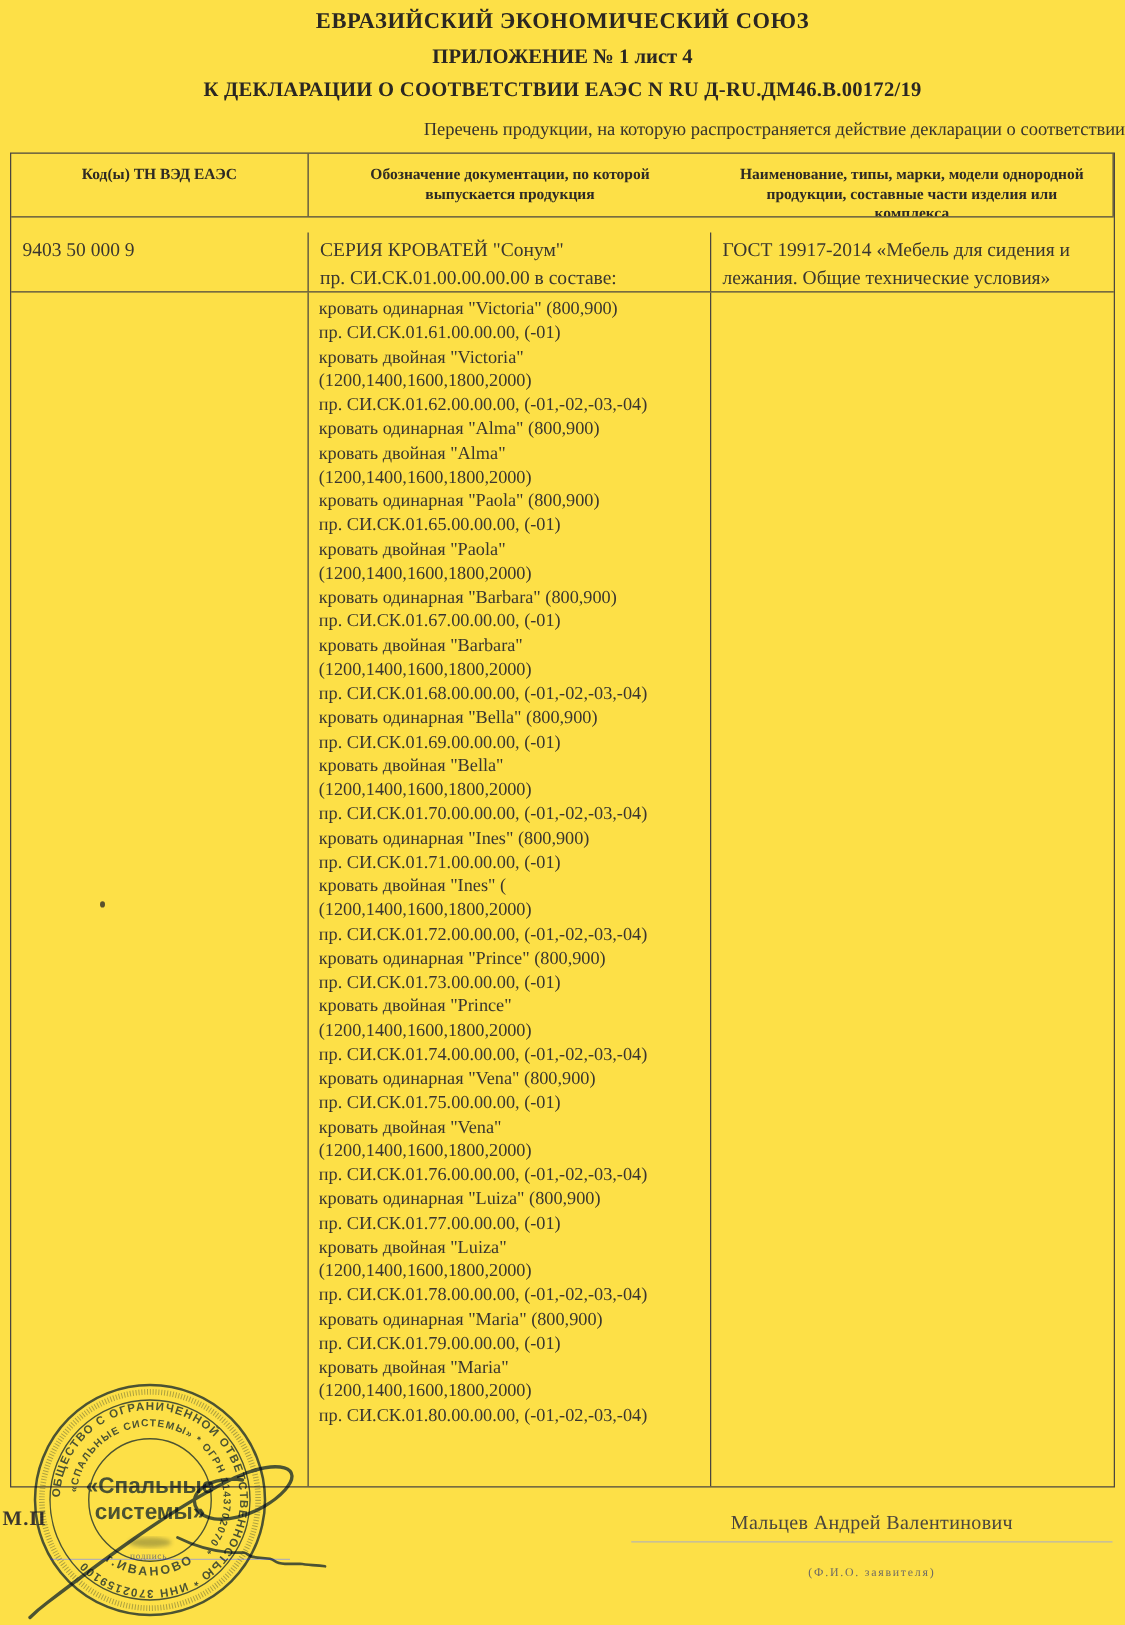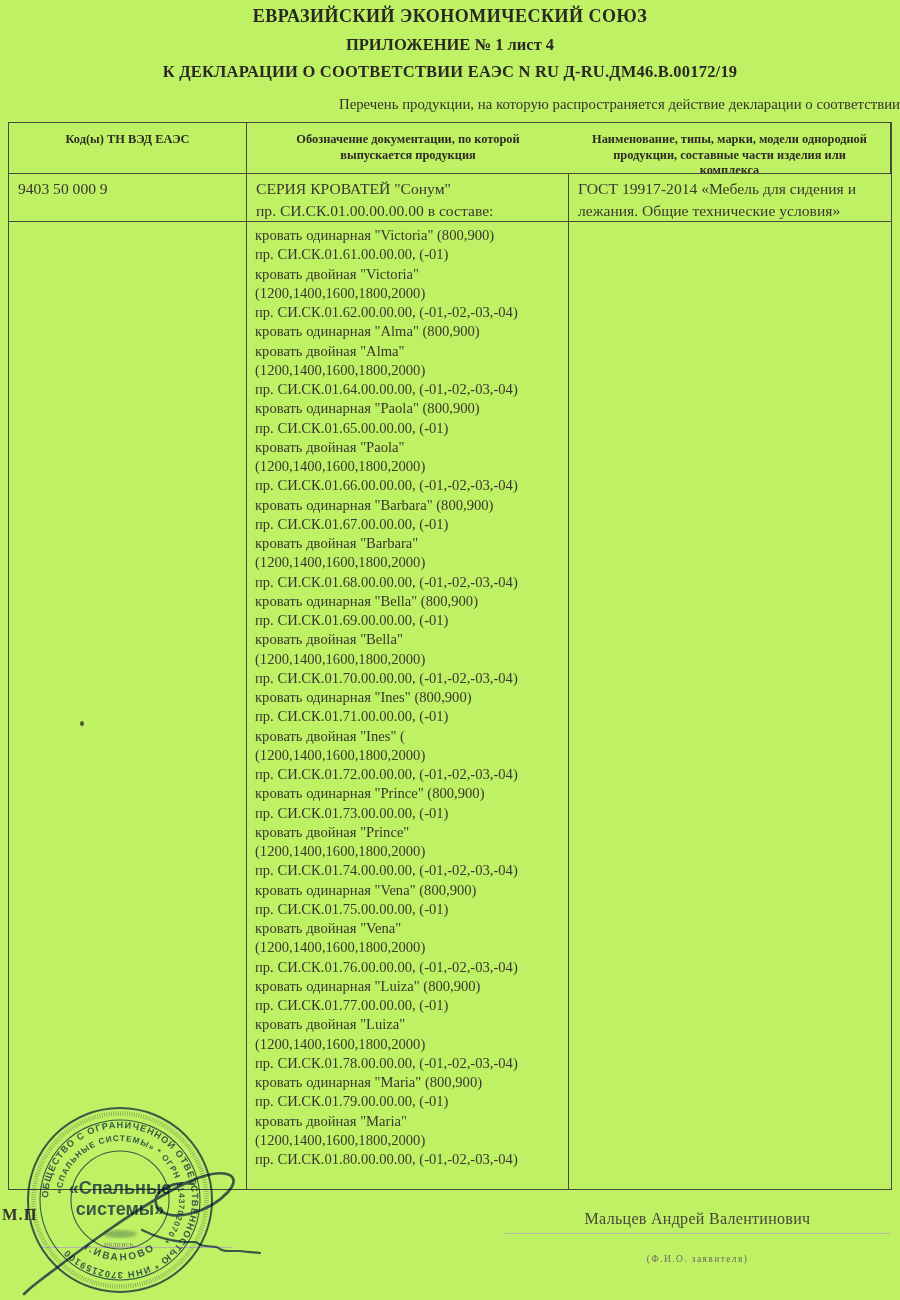--- a/index.html
+++ b/index.html
@@ -1,34 +1,34 @@
 <!DOCTYPE html>
 <html><head>
 <meta charset="utf-8">
 <style>
   html,body{margin:0;padding:0;background:#e9e8e4;}
   .page{
     position:relative; width:900px; height:1300px; margin:0 auto;
-    background:#bef264; overflow:hidden;
+    background:#fde047; overflow:hidden;
     font-family:"Liberation Serif", serif; color:#35322c;
   }
   
   .titles{position:absolute; top:6px; left:0; right:0; text-align:center; color:#2b2722;}
   .t1{font-size:18px; font-weight:700; letter-spacing:.5px; margin-bottom:8px;}
   .t2{font-size:16.5px; font-weight:700; margin-bottom:7px;}
   .t3{font-size:16.5px; font-weight:700; letter-spacing:.2px;}
   .caption{position:absolute; top:96px; left:0; right:0; text-align:right;
            font-size:14.8px; color:#37332d;}
   
   .tbl{position:absolute; left:8px; top:122px; width:884px; height:1068px;
        border:1.6px solid #4b463f; display:flex; flex-direction:column; box-sizing:border-box;
        background:transparent;}
   .trow{display:flex; min-height:0;}
   .trow.head{height:50px; border-bottom:1.6px solid #4b463f;}
-  .trow.r1{height:47px; border-bottom:1.6px solid #4b463f;}
+  .trow.r1{height:47px; border-bottom:1.6px solid #4b463f;margin-top:12px;}
   .trow.r2{flex:1;}
   .td{box-sizing:border-box; overflow:hidden;}
   .td.c1{width:238px; border-right:1.6px solid #4b463f;}
   .td.c2{width:322px; border-right:1.6px solid #4b463f;}
   .td.c3{flex:1;}
   .head .td{font-weight:700; font-size:12.4px; line-height:15.5px; text-align:center;
             padding-top:9px; color:#2e2a24;}
   .head .c2{padding-left:13px; padding-right:13px;}
   .head .c3{padding-left:30px; padding-right:30px;}
   .r1 .td{font-size:15.6px; line-height:22px; padding:4px 6px 0 9px; color:#3a362f;}
@@ -85,26 +85,24 @@
       <div class="td c1"></div>
       <div class="td c2">
           <div class="line">кровать одинарная "Victoria" (800,900)</div>
           <div class="line">пр. СИ.СК.01.61.00.00.00, (-01)</div>
           <div class="line">кровать двойная "Victoria"</div>
           <div class="line">(1200,1400,1600,1800,2000)</div>
           <div class="line">пр. СИ.СК.01.62.00.00.00, (-01,-02,-03,-04)</div>
           <div class="line">кровать одинарная "Alma" (800,900)</div>
           <div class="line">кровать двойная "Alma"</div>
           <div class="line">(1200,1400,1600,1800,2000)</div>
-          <div class="line">пр. СИ.СК.01.64.00.00.00, (-01,-02,-03,-04)</div>
           <div class="line">кровать одинарная "Paola" (800,900)</div>
           <div class="line">пр. СИ.СК.01.65.00.00.00, (-01)</div>
           <div class="line">кровать двойная "Paola"</div>
           <div class="line">(1200,1400,1600,1800,2000)</div>
-          <div class="line">пр. СИ.СК.01.66.00.00.00, (-01,-02,-03,-04)</div>
           <div class="line">кровать одинарная "Barbara" (800,900)</div>
           <div class="line">пр. СИ.СК.01.67.00.00.00, (-01)</div>
           <div class="line">кровать двойная "Barbara"</div>
           <div class="line">(1200,1400,1600,1800,2000)</div>
           <div class="line">пр. СИ.СК.01.68.00.00.00, (-01,-02,-03,-04)</div>
           <div class="line">кровать одинарная "Bella" (800,900)</div>
           <div class="line">пр. СИ.СК.01.69.00.00.00, (-01)</div>
           <div class="line">кровать двойная "Bella"</div>
           <div class="line">(1200,1400,1600,1800,2000)</div>
           <div class="line">пр. СИ.СК.01.70.00.00.00, (-01,-02,-03,-04)</div>

